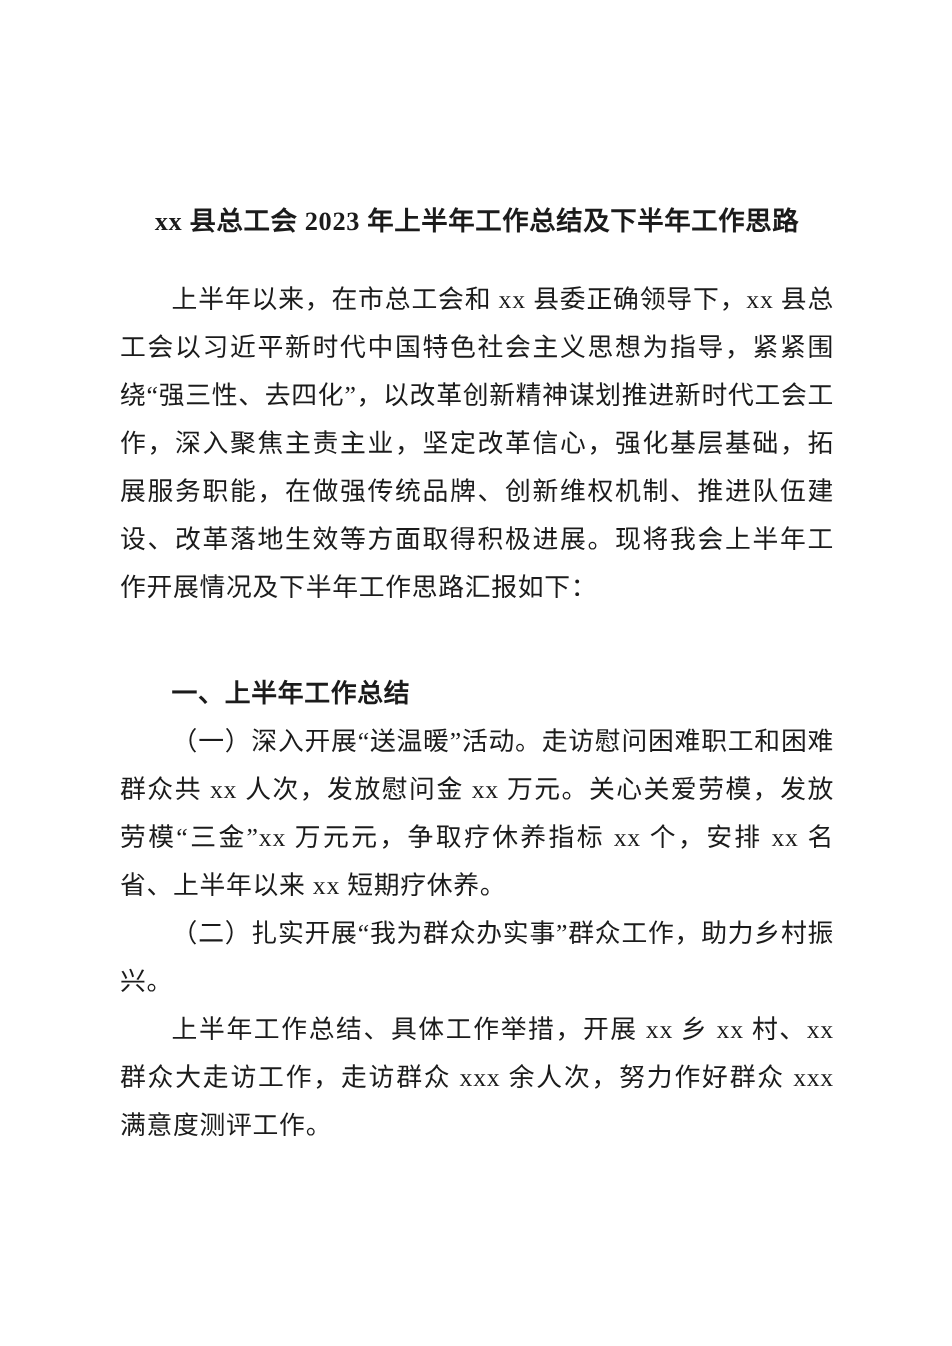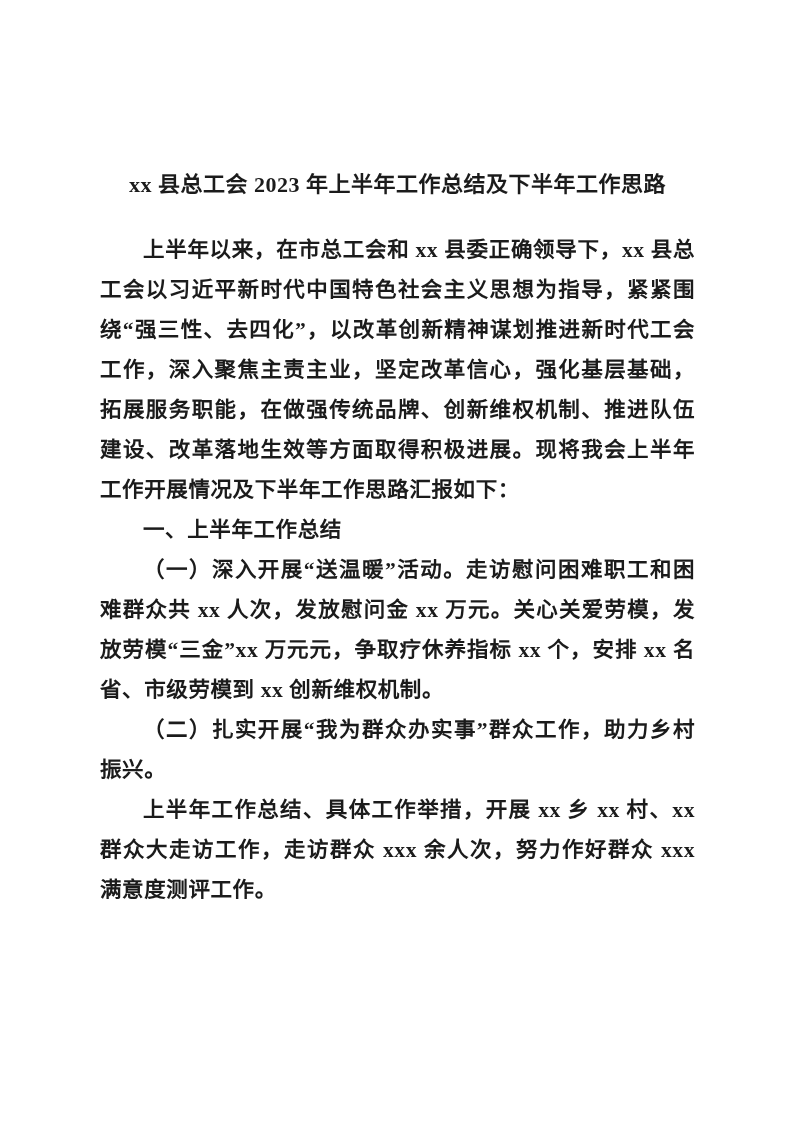--- a/index.html
+++ b/index.html
@@ -31,36 +31,36 @@
   }
   .para {
     font-size: 21.5px;
     line-height: 40px;
     text-align: justify;
     text-justify: inter-ideograph;
     text-indent: 2em;
     margin: 0;
     letter-spacing: 0.6px;
     word-break: break-all;
-    font-weight: bold;
   }
   .para.heading {
     font-weight: bold;
     text-align: left;
+    margin-top: 48px;
   }
 </style>
 </head>
 <body>
 
 <div class="page">
   <h1 class="doc-title">xx 县总工会 2023 年上半年工作总结及下半年工作思路</h1>
 
   <p class="para">上半年以来，在市总工会和 xx 县委正确领导下，xx 县总工会以习近平新时代中国特色社会主义思想为指导，紧紧围绕“强三性、去四化”，以改革创新精神谋划推进新时代工会工作，深入聚焦主责主业，坚定改革信心，强化基层基础，拓展服务职能，在做强传统品牌、创新维权机制、推进队伍建设、改革落地生效等方面取得积极进展。现将我会上半年工作开展情况及下半年工作思路汇报如下：</p>
 
   <p class="para heading">一、上半年工作总结</p>
 
-  <p class="para">（一）深入开展“送温暖”活动。走访慰问困难职工和困难群众共 xx 人次，发放慰问金 xx 万元。关心关爱劳模，发放劳模“三金”xx 万元元，争取疗休养指标 xx 个，安排 xx 名省、市级劳模到 xx 创新维权机制。</p>
+  <p class="para">（一）深入开展“送温暖”活动。走访慰问困难职工和困难群众共 xx 人次，发放慰问金 xx 万元。关心关爱劳模，发放劳模“三金”xx 万元元，争取疗休养指标 xx 个，安排 xx 名省、上半年以来 xx 短期疗休养。</p>
 
   <p class="para">（二）扎实开展“我为群众办实事”群众工作，助力乡村振兴。</p>
 
   <p class="para">上半年工作总结、具体工作举措，开展 xx 乡 xx 村、xx 群众大走访工作，走访群众 xxx 余人次，努力作好群众 xxx 满意度测评工作。</p>
 
 </div>
 
 </body></html>

